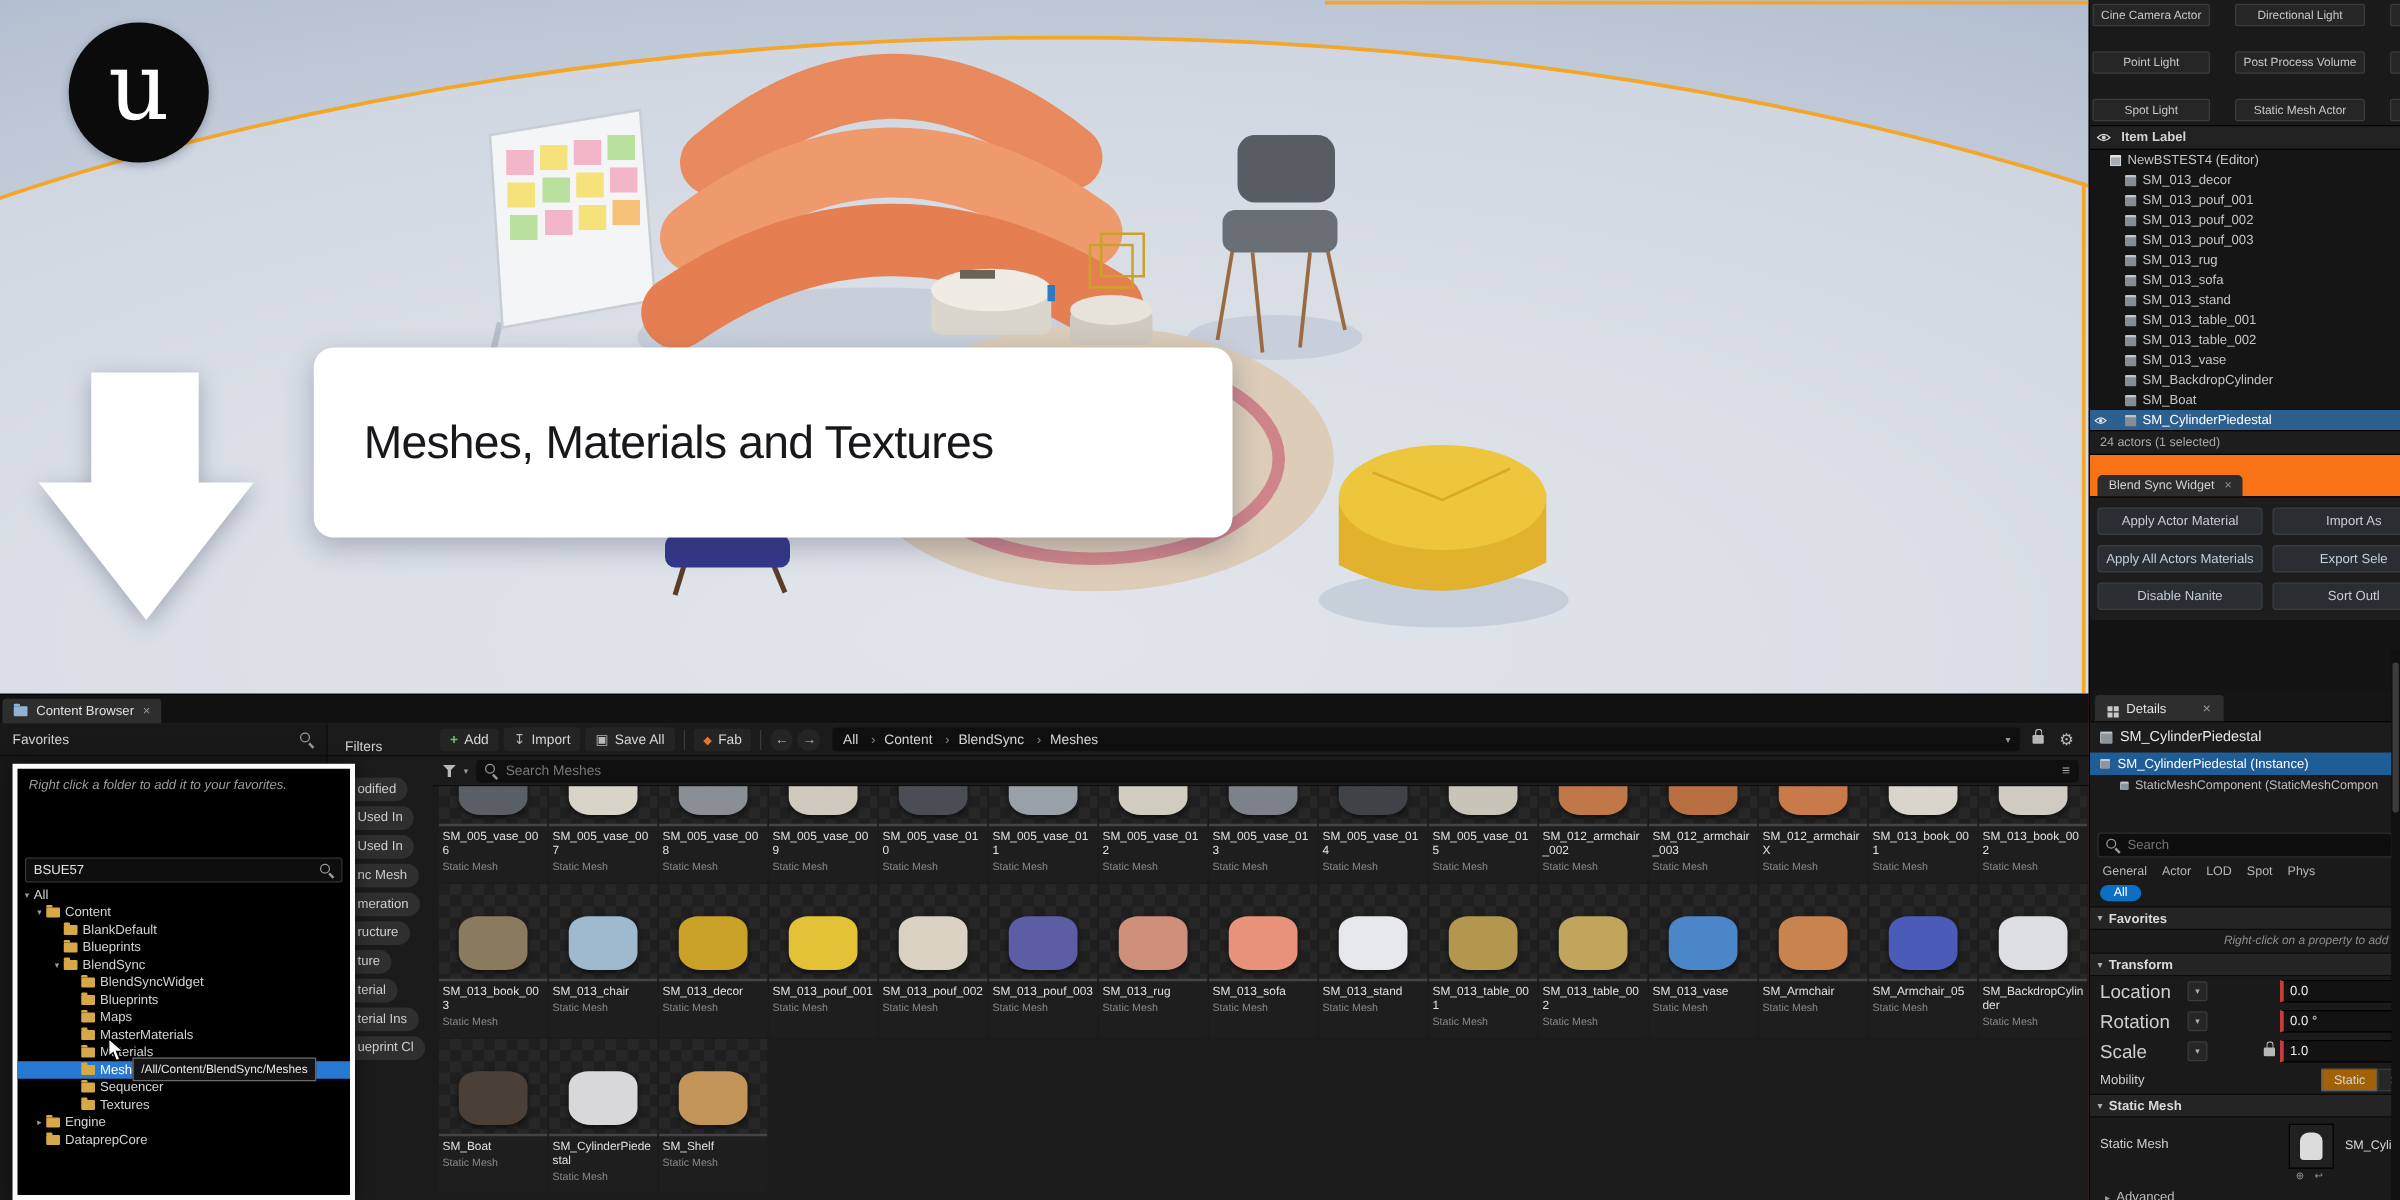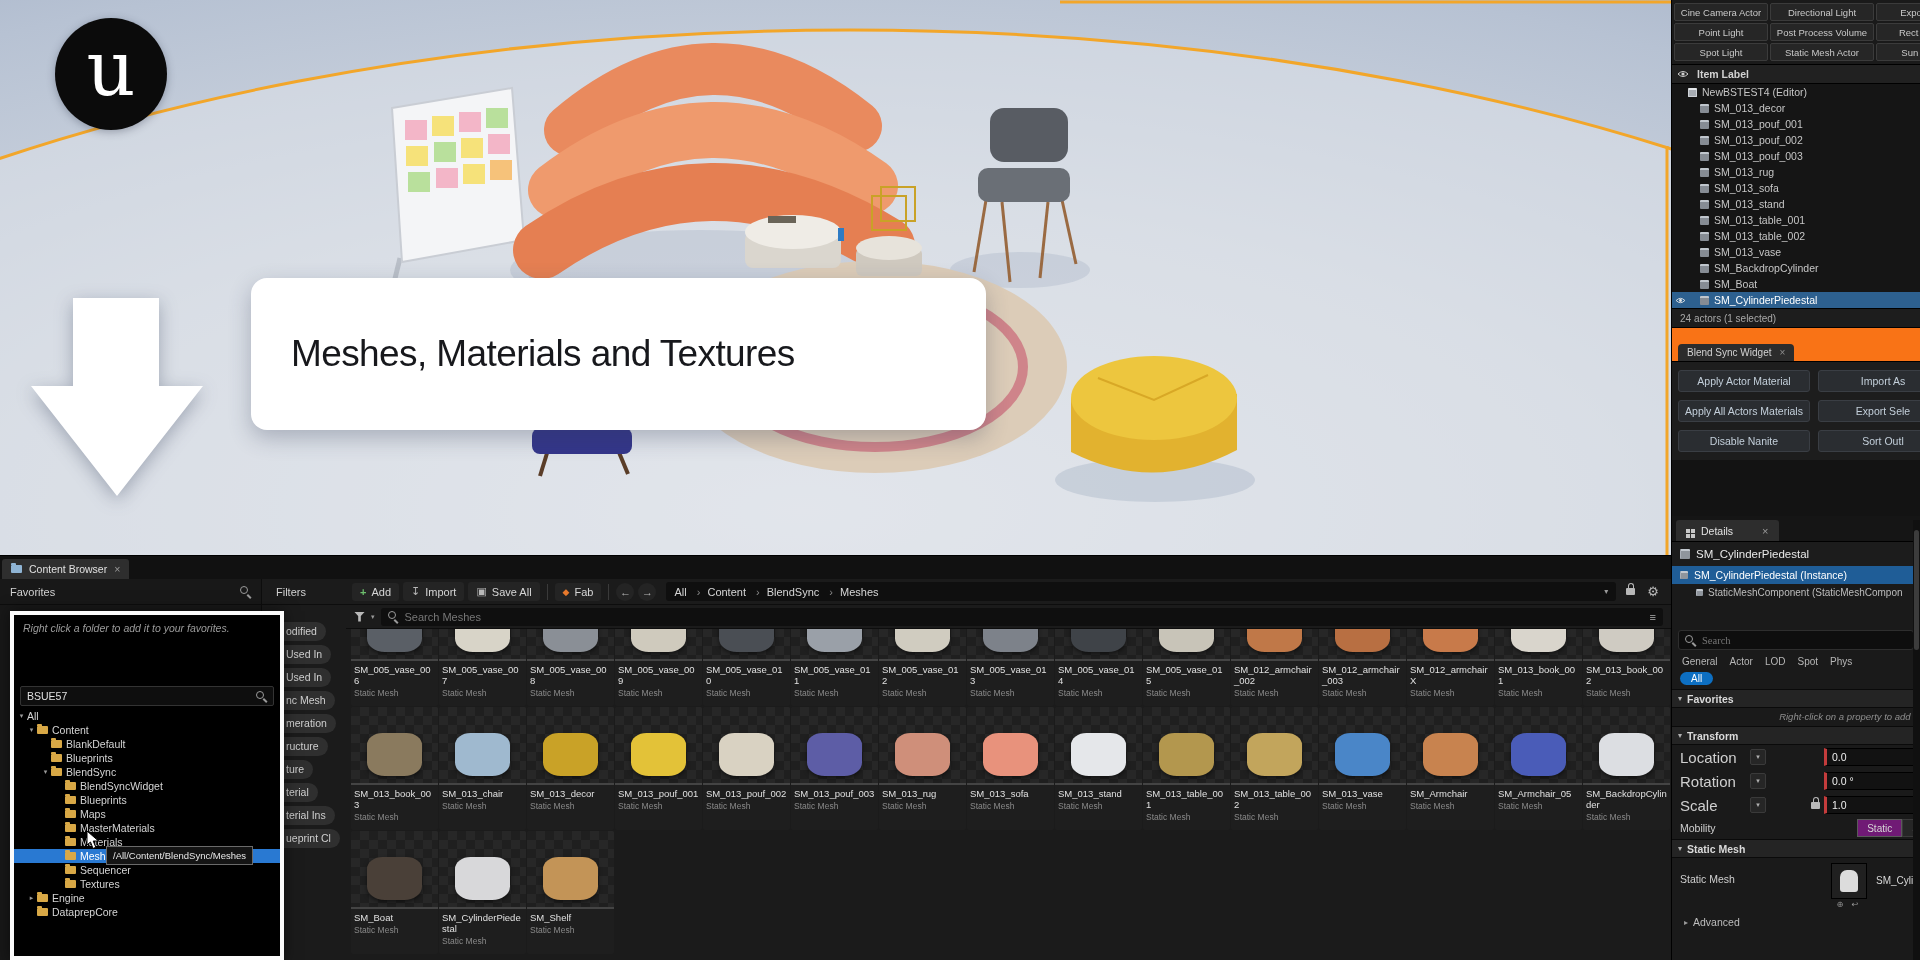--- a/index.html
+++ b/index.html
@@ -13,21 +13,21 @@
   .ue-logo{position:absolute;left:55px;top:18px;width:112px;height:112px;background:#0b0b0b;border-radius:50%;
     display:flex;align-items:center;justify-content:center;box-shadow:0 2px 8px rgba(40,50,70,.35)}
   .ue-logo span{color:#fff;font-family:"DejaVu Serif",serif;font-size:76px;line-height:1;margin-top:-10px}
   .callout{position:absolute;left:251px;top:278px;width:735px;height:152px;background:#fff;border-radius:16px;
     box-shadow:0 8px 22px rgba(50,60,85,.30);display:flex;flex-direction:column;justify-content:center;padding-left:40px}
   .callout .cl{font-size:37px;font-weight:400;color:#17181c;letter-spacing:-0.6px;line-height:1.22}
   .big-arrow{position:absolute;left:25px;top:290px;filter:drop-shadow(0 5px 9px rgba(50,60,85,.35))}
 
   
   #right{position:absolute;left:1671px;top:0;width:249px;height:960px;background:#1a1a1a;border-left:1px solid #000;overflow:hidden}
-  .quick-grid{display:grid;grid-template-columns:94px 104px 86px;gap:2px;padding:3px 2px}
+  .quick-grid{display:grid;grid-template-columns:94px 104px 86px;gap:20px;padding:3px 2px}
   .qbtn{height:18px;background:#262626;border:1px solid #3b3b3b;border-radius:2px;font-size:9.5px;color:#c9c9c9;
     display:flex;align-items:center;justify-content:center;white-space:nowrap;overflow:hidden;padding:0 3px}
   .outliner-header{height:20px;background:#212121;border-top:1px solid #000;border-bottom:1px solid #000;
     display:flex;align-items:center;padding-left:5px;gap:8px}
   .outliner-header .hl{font-size:10.5px;font-weight:bold;color:#d2d2d2}
   .outliner-rows{background:#151515}
   .orow{height:16px;display:flex;align-items:center;font-size:10.5px;color:#c6c6c6;white-space:nowrap;overflow:hidden}
   .orow .eye{width:16px;flex:none;display:flex;justify-content:center;opacity:0}
   .orow.selected{background:#2d608f;color:#fff}
   .orow.selected .eye{opacity:1}
@@ -49,21 +49,21 @@
   .gicon{width:4px;height:4px;background:#c8c8c8;box-shadow:5px 0 #c8c8c8,0 5px #c8c8c8,5px 5px #c8c8c8;margin-right:4px}
   .d-tab .tl{font-size:10.5px;color:#e2e2e2}
   .d-tab .x{color:#9a9a9a;margin-left:22px}
   .d-name{height:24px;display:flex;align-items:center;gap:6px;padding-left:8px;background:#1c1c1c;font-size:11.5px;color:#e8e8e8}
   .cube{width:10px;height:10px;background:#8f959c;border-top:2px solid #c2c8cf;border-left:1px solid #aab0b8;border-radius:1px;flex:none}
   .d-instance{height:18px;display:flex;align-items:center;gap:6px;padding-left:8px;background:var(--sel,#1f5d97);color:#fff;font-size:10.5px}
   .d-instance .cube{width:8px;height:8px}
   .d-component{height:16px;display:flex;align-items:center;gap:5px;padding-left:24px;font-size:10px;color:#bdbdbd;white-space:nowrap;overflow:hidden}
   .d-component .cube{width:7px;height:7px}
   .d-search{margin:30px 6px 0;height:20px;background:#0e0e0e;border:1px solid #2e2e2e;border-radius:3px;display:flex;align-items:center;gap:6px;padding:0 6px}
-  .d-search input{flex:1;background:none;border:none;outline:none;color:#ddd;font-size:10.5px;font-family:Liberation Serif, serif}
+  .d-search input{flex:1;background:none;border:none;outline:none;color:#ddd;font-size:10.5px;font-family:Liberation Sans, sans-serif}
   .d-cats{display:flex;gap:12px;padding:6px 0 0 10px;font-size:10px;color:#b6b6b6;white-space:nowrap;overflow:hidden}
   .d-allchip{margin:5px 0 4px 8px}
   .d-allchip span{display:inline-block;background:#0d6fc2;color:#fff;border-radius:8px;padding:1px 11px;font-size:10px}
   .d-sec{height:19px;background:#242424;border-top:1px solid #0a0a0a;border-bottom:1px solid #0a0a0a;
     display:flex;align-items:center;gap:5px;padding-left:6px}
   .d-sec .caret{font-size:8px;color:#b0b0b0}
   .d-sec .sl{font-size:10.5px;font-weight:bold;color:#dadada}
   .d-hint{height:18px;line-height:18px;font-size:9.5px;font-style:italic;color:#8f8f8f;text-align:right;white-space:nowrap;overflow:hidden;padding-right:2px}
   .trow{height:24px;display:flex;align-items:center;padding:0 0 0 8px}
   .trow .tlabel{width:70px;font-size:15px;color:#cfcfcf}
@@ -71,21 +71,21 @@
   .vgroup{margin-left:auto;display:flex;align-items:center;gap:4px}
   .lockicon{display:none;width:9px;height:7px;background:#b8b8b8;border-radius:1px;position:relative}
   .lockicon::before{content:"";position:absolute;top:-5px;left:1.5px;width:4px;height:5px;border:1.5px solid #b8b8b8;border-bottom:none;border-radius:3px 3px 0 0}
   .trow.has-lock .lockicon{display:inline-block}
   .vbox{width:112px;margin-right:-16px;height:18px;background:#121212;border:1px solid #000;border-left:3px solid #c43c3c;
     font-size:10.5px;color:#eee;line-height:16px;padding-left:5px;white-space:nowrap;overflow:hidden}
   .d-mob{height:22px;display:flex;align-items:center;padding-left:8px}
   .d-mob .mlabel{font-size:10.5px;color:#cfcfcf}
   .segs{margin-left:auto;display:flex;margin-right:-20px}
   .seg{height:18px;padding:0 9px;background:#262626;border:1px solid #3a3a3a;font-size:10px;color:#d6d6d6;display:flex;align-items:center;white-space:nowrap}
-  .seg.on{background:#701a75;border-color:#5a5a5a}
+  .seg.on{background:#a16207;border-color:#5a5a5a}
   .d-smrow{min-height:46px;display:flex;align-items:flex-start;padding:5px 0 3px 8px}
   .d-smrow .smlabel{font-size:10.5px;color:#cfcfcf;margin-top:10px}
   .smthumb{width:36px;height:36px;background:#202020;border:1px solid #000;display:flex;align-items:center;justify-content:center}
   .cyl{width:18px;height:22px;background:#dcdcdc;border-radius:7px 7px 3px 3px}
   .smtools{font-size:8px;color:#9a9a9a;letter-spacing:3px;text-align:center;margin-top:1px}
   .smname{font-size:10px;color:#d8d8d8;margin:12px 0 0 5px;width:58px;white-space:nowrap;overflow:hidden}
   .d-adv{height:20px;display:flex;align-items:center;gap:5px;padding-left:12px;font-size:10.5px;color:#bdbdbd}
   .v-scroll{position:absolute;right:0;top:520px;bottom:0;width:7px;background:#101010}
   .v-scroll .vth{position:absolute;top:10px;left:1px;width:5px;height:120px;background:#3c3c3c;border-radius:3px}
 
@@ -94,21 +94,21 @@
   .cb-tabbar{height:23px;background:#111;display:flex;align-items:flex-end;padding-left:2px}
   .cb-tab{display:inline-flex;align-items:center;gap:7px;background:#2e2e2e;border-radius:3px 3px 0 0;padding:4px 9px;font-size:10.5px;color:#e0e0e0}
   .cb-tab .x{color:#9a9a9a}
   .cbicon{width:11px;height:8px;background:#8fb4d4;border-radius:1px;position:relative}
   .cbicon::before{content:"";position:absolute;top:-2px;left:0;width:5px;height:2px;background:#8fb4d4;border-radius:1px 1px 0 0}
   .cb-body{position:absolute;left:0;top:23px;right:0;bottom:0;background:#1b1b1b}
   .cb-left{position:absolute;left:0;top:0;width:262px;bottom:0;background:#181818;border-right:1px solid #0d0d0d}
   .cb-left-head{height:26px;display:flex;align-items:center;padding:0 10px;border-bottom:1px solid #0d0d0d}
   .cb-left-head .fl{font-size:11px;color:#d2d2d2}
   .cb-left-head .mag{margin-left:auto}
-  .cb-filters-head{position:absolute;left:262px;top:0;width:84px;height:26px;display:flex;align-items:center;padding-left:14px;border-bottom:1px solid #0d0d0d;font-size:11px;color:#d2d2d2}
+  .cb-filters-head{position:absolute;left:262px;top:0;width:84px;height:26px;display:flex;align-items:flex-end;padding-left:14px;border-bottom:1px solid #0d0d0d;font-size:11px;color:#d2d2d2}
   .frag{position:absolute;left:258px;height:19px;background:#2f2f2f;border-radius:10px;padding:3px 9px 0 28px;font-size:10.5px;color:#cfcfcf;white-space:nowrap}
   .cb-main{position:absolute;left:346px;top:0;right:0;bottom:0}
   .cb-toolbar{height:26px;display:flex;align-items:center;gap:4px;padding:0 6px;border-bottom:1px solid #0d0d0d}
   .tbtn{display:inline-flex;align-items:center;gap:5px;padding:3px 8px;border-radius:3px;background:#242424;font-size:11px;color:#d6d6d6;white-space:nowrap}
   .tbtn .plus{color:#6dbf6d;font-weight:bold}
   .tbtn .gi{color:#b8b8b8;font-size:11px}
   .tbtn .fabi{color:#e8792c;font-size:9px}
   .tsep{width:1px;height:16px;background:#3a3a3a;margin:0 3px}
   .navb{width:18px;height:18px;border-radius:50%;background:#242424;color:#b8b8b8;display:flex;align-items:center;justify-content:center;font-size:11px}
   .crumbbar{flex:1;height:19px;background:#0f0f0f;border-radius:3px;margin:0 6px;display:flex;align-items:center;padding:0 8px;overflow:hidden}

